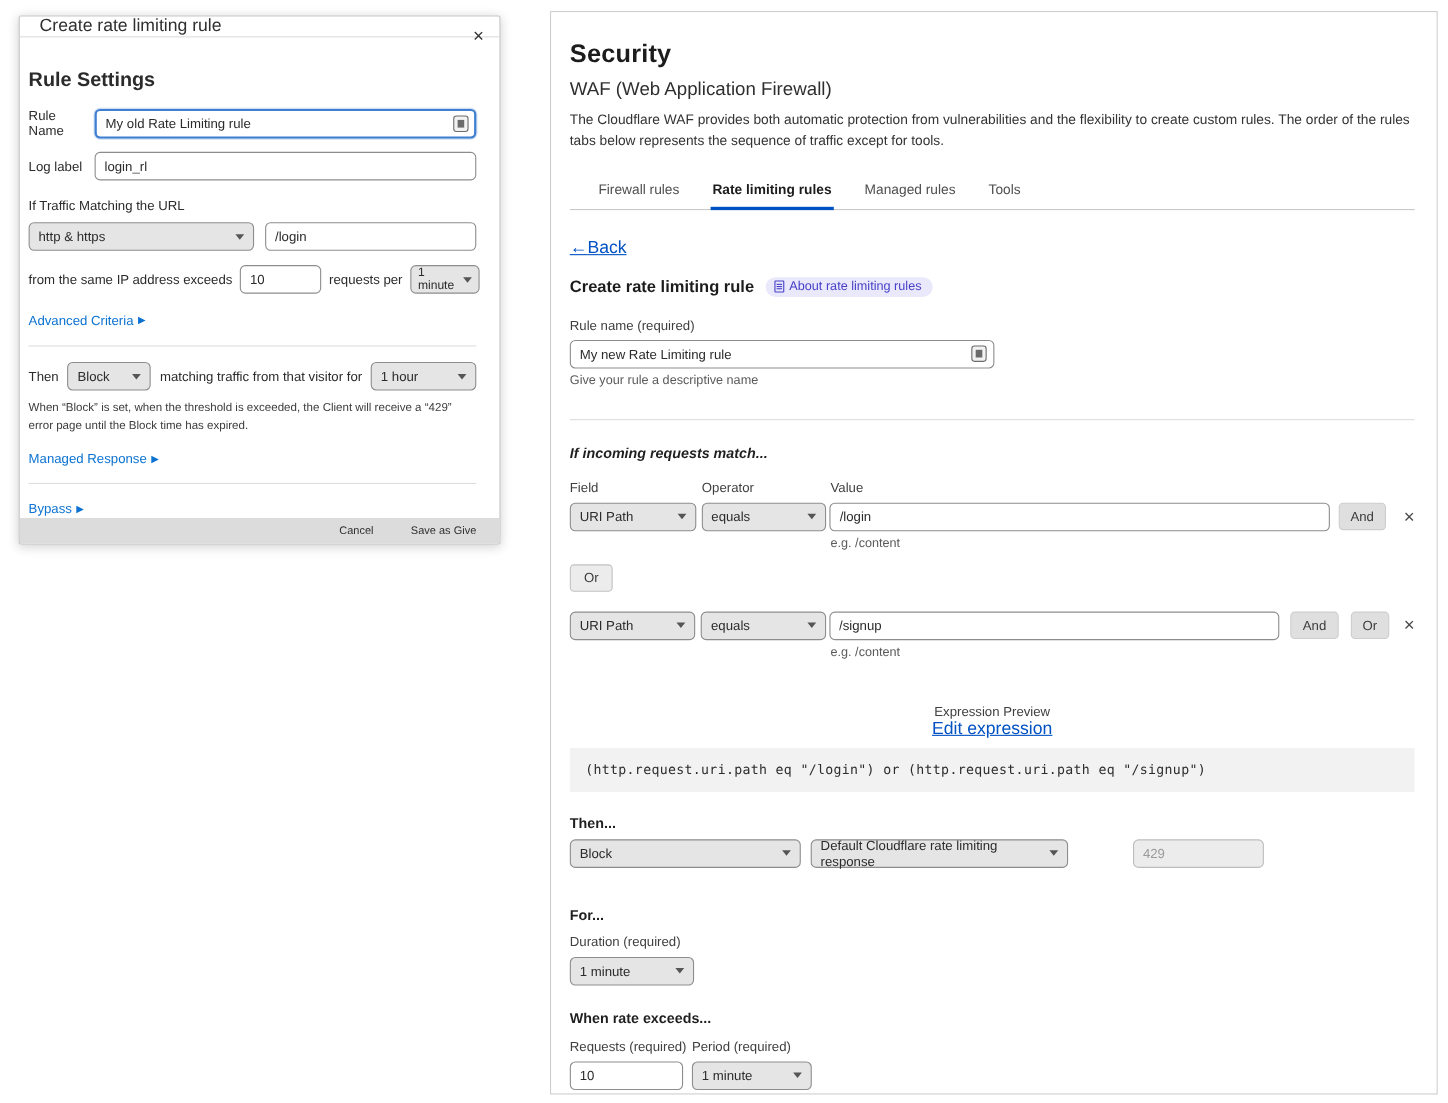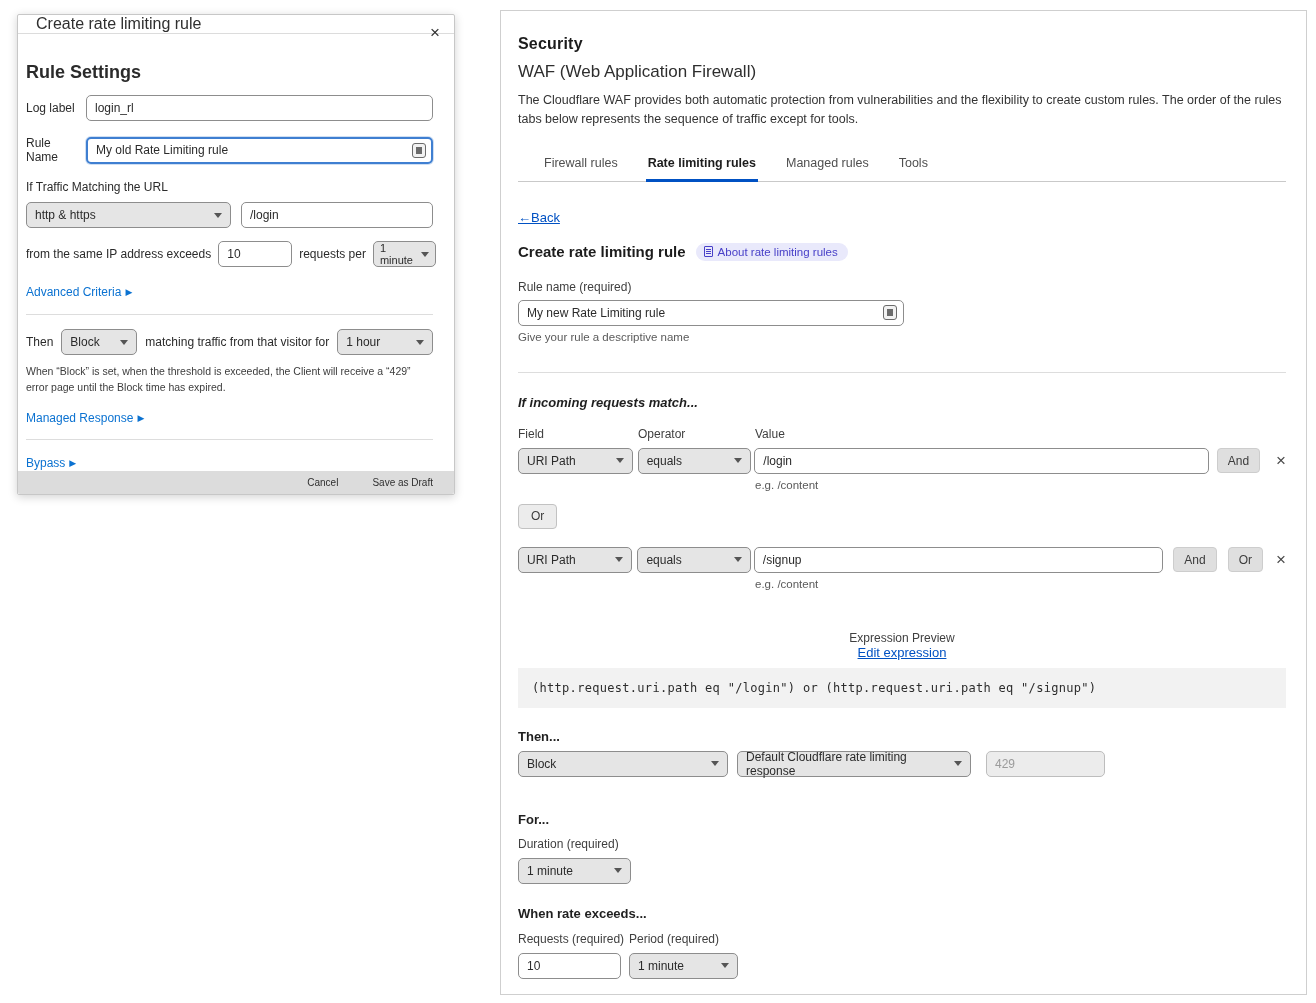--- a/index.html
+++ b/index.html
@@ -3,21 +3,21 @@
 <meta charset="utf-8">
 <style>
   * { margin:0; padding:0; box-sizing:border-box; }
   html,body { width:1316px; height:1003px; background:#fff; font-family:"Liberation Sans", sans-serif; color:#303030; overflow:hidden; }
   .canvas { position:relative; width:1316px; height:1003px; background:#fff; }
 
   
   .sel { display:flex; align-items:center; justify-content:space-between; background:#e5e5e5; border:1px solid #8d8d8d; border-radius:5px; height:26px; padding:0 8px; font-size:12px; color:#2b2b2b; cursor:pointer; }
   .sel .caret { width:0; height:0; border-left:4px solid transparent; border-right:4px solid transparent; border-top:5px solid #555; margin-left:8px; flex:0 0 auto; }
   .txt { background:#fff; border:1px solid #8d8d8d; border-radius:5px; height:26px; padding:0 8px; font-size:12px; color:#2b2b2b; font-family:"Liberation Sans", sans-serif; }
-  .txt.disabled { background:#ececec; border-color:#bdbdbd; color:#9b9b9b; }
+  .txt.disabled { background:#ececec; border-color:#bdbdbd; color:#9b9b9b;margin-left:44px; }
   .gbtn { display:inline-flex; align-items:center; justify-content:center; background:#dfdfdf; border:1px solid #cdcdcd; border-radius:4px; height:25px; padding:0 10px; font-size:12px; color:#3c3c3c; cursor:pointer; }
   .xicon { font-size:17px; color:#4a4a4a; cursor:pointer; line-height:1; }
   .ext-badge { display:inline-flex; align-items:center; justify-content:center; width:14px; height:15px; border:1.5px solid #6b6b6b; border-radius:3px; background:#f2f2f2; flex:0 0 auto; }
   .ext-badge::after { content:""; display:block; width:6px; height:7px; background:#6b6b6b; }
   .fld-label { font-size:12px; color:#3f3f3f; }
   .helper { font-size:11.5px; color:#5a5a5a; }
   .h3 { font-size:13px; font-weight:bold; color:#1f1f1f; }
   .divider { border-top:1px solid #ddd; }
 
   
@@ -33,28 +33,28 @@
   .input-wrap { position:relative; display:flex; align-items:center; }
   .input-wrap .ext-badge { position:absolute; right:7px; }
   .blue-link { font-size:12px; color:#0b72d1; cursor:pointer; display:inline-flex; align-items:center; gap:4px; }
   .blue-link .tri { font-size:9px; color:#0b72d1; }
   .m-note { font-size:10.5px; color:#3c3c3c; line-height:1.5; margin-top:9px; }
   .modal-footer { height:50px; background:#dcdcdc; display:flex; align-items:center; justify-content:flex-end; gap:34px; padding:0 21px; border-radius:0 0 2px 2px; }
   .footer-btn { font-size:10px; color:#2f2f2f; cursor:pointer; background:none; border:none; font-family:"Liberation Sans", sans-serif; }
 
   
   .card { position:absolute; left:500px; top:10px; width:807px; height:985px; background:#fff; border:1px solid #cfcfcf; padding:24px 20px 0 17px; }
-  .page-title { font-size:16px; font-weight:bold; color:#1c1c1c; letter-spacing:.2px; }
+  .page-title { font-size:23px; font-weight:bold; color:#1c1c1c; letter-spacing:.2px; }
   .page-subtitle { font-size:17px; color:#2e2e2e; margin-top:9px; font-weight:normal; }
   .page-desc { font-size:12.5px; color:#333; line-height:1.55; margin-top:9px; }
   .tabs { display:flex; gap:26px; margin-top:20px; border-bottom:1px solid #c9c9c9; padding-left:24px; }
   .tab { font-size:12.5px; color:#4f4f4f; padding:6px 2px 9px 2px; cursor:pointer; border-bottom:3px solid transparent; margin-bottom:-1px; }
   .tab.active { color:#1c1c1c; font-weight:bold; border-bottom-color:#0051c3; }
   .back-row { margin-top:26px; }
-  .link { color:#0051c3; text-decoration:underline; font-size:13px; cursor:pointer; }
+  .link { color:#0051c3; text-decoration:underline; font-size:16px; cursor:pointer; }
   .form-title-row { display:flex; align-items:center; gap:10px; margin-top:17px; }
   .form-title { font-size:15px; font-weight:bold; color:#1c1c1c; }
   .about-badge { display:inline-flex; align-items:center; gap:5px; background:#e9e9fb; color:#4840c8; font-size:11.5px; border-radius:10px; padding:3px 10px 3px 8px; cursor:pointer; }
   .doc-icon { display:inline-block; width:9px; height:11px; border:1px solid #4840c8; border-radius:1px; position:relative; }
   .doc-icon::after { content:""; position:absolute; left:1px; top:2px; width:5px; height:1px; background:#4840c8; box-shadow:0 2px 0 #4840c8, 0 4px 0 #4840c8; }
   .label-row { display:flex; }
   .ctl-row { display:flex; align-items:center; }
   .ex-header { display:flex; justify-content:space-between; align-items:center;flex-direction:column; }
   .code-box { background:#f2f2f2; padding:13px 14px; font-family:"DejaVu Sans Mono", monospace; font-size:12px; color:#2d2d2d; margin-top:8px; letter-spacing:.3px; }
 </style>
@@ -65,31 +65,31 @@
 
   <div class="modal">
     <div class="modal-header">
       <div class="modal-title">Create rate limiting rule</div>
       <div class="modal-close">×</div>
     </div>
 
     <div class="modal-body">
       <div class="m-section-title">Rule Settings</div>
 
-      <div class="m-row" style="margin-top:12px;">
-        <span class="m-label" style="width:60px;">Log label</span>
-        <input class="txt" style="flex: 1 1 0%;" value="login_rl">
-      </div>
-
       <div class="m-row" style="margin-top:15px;">
         <span class="m-label" style="width:60px;">Rule Name</span>
         <span class="input-wrap" style="flex:1;">
           <input class="txt focus-input" style="width: 100%; height: 27px;" value="My old Rate Limiting rule">
           <span class="ext-badge"></span>
         </span>
+      </div>
+
+      <div class="m-row" style="margin-top:12px;">
+        <span class="m-label" style="width:60px;">Log label</span>
+        <input class="txt" style="flex: 1 1 0%;" value="login_rl">
       </div>
 
       <div class="m-label" style="margin-top:16px;">If Traffic Matching the URL</div>
 
       <div class="m-row" style="margin-top:8px; gap:10px;">
         <div class="sel" style="width:205px;">
           <span>http &amp; https</span>
             <span class="caret"></span>
         </div>
         <input class="txt" style="flex: 1 1 0%;" value="/login">
@@ -141,21 +141,21 @@
       <div style="margin-top:13px;">
         <span class="blue-link">
           <span>Bypass</span>
             <span class="tri">▶</span>
         </span>
       </div>
     </div>
 
     <div class="modal-footer">
       <button class="footer-btn">Cancel</button>
-      <button class="footer-btn">Save as Draft</button>
+      <button class="footer-btn">Save as Give</button>
     </div>
   </div>
 
   <div class="card">
 
     <h1 class="page-title">Security</h1>
     <h2 class="page-subtitle">WAF (Web Application Firewall)</h2>
     <p class="page-desc">The Cloudflare WAF provides both automatic protection from vulnerabilities and the flexibility to create custom rules. The order of the rules tabs below represents the sequence of traffic except for tools.</p>
 
     <div class="tabs">

